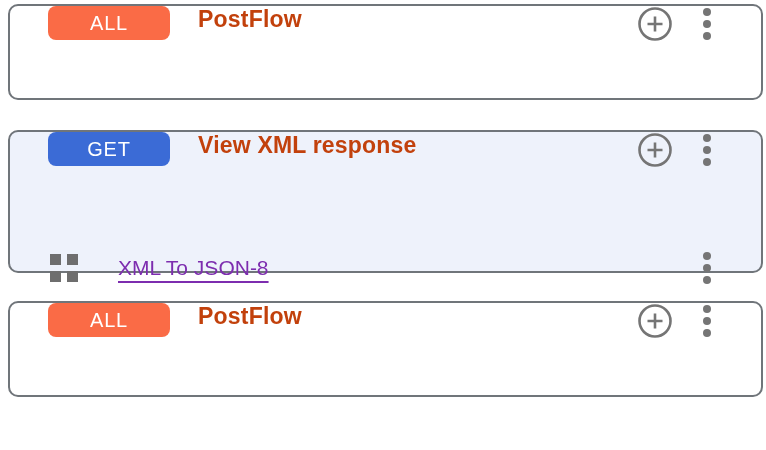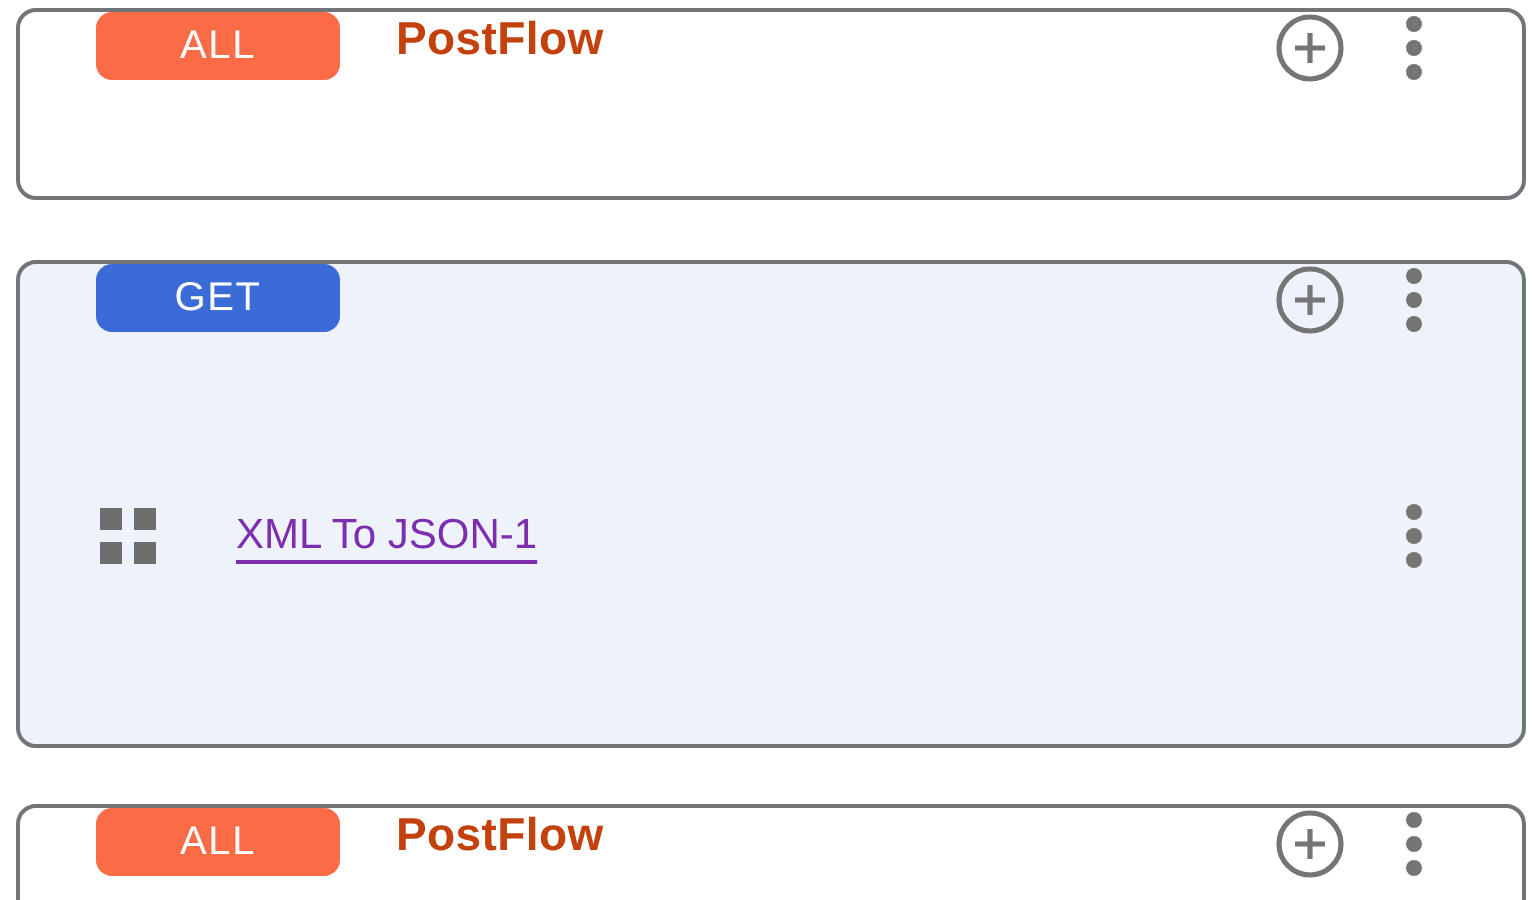--- a/index.html
+++ b/index.html
@@ -13,21 +13,21 @@
 
   .flow-card {
     width: 755px;
     border: 2px solid #70757A;
     border-radius: 10px;
     background: #ffffff;
     margin-bottom: 30px;
   }
   .flow-card.selected {
     background: #EEF2FB;
-    height: 244px;
+    height: 143px;
     margin-bottom: 28px;
   }
 
   .flow-header {
     height: 92px;
     display: flex;
     padding: 0 46px 0 38px;
   }
   .selected .flow-header { height: 96px; }
 
@@ -119,41 +119,42 @@
         <span class="dot"></span>
         <span class="dot"></span>
         <span class="dot"></span>
       </button>
     </div>
   </section>
 
   <section class="flow-card selected">
     <div class="flow-header">
       <span class="method-badge method-get">GET</span>
+      <h2 class="flow-title">View XML response</h2>
       <span class="spacer"></span>
       <button class="icon-btn add-btn">
         <svg width="36" height="36" viewBox="0 0 36 36">
           <circle cx="18" cy="18" r="15.5" fill="none" stroke="#757575" stroke-width="2.6"></circle>
           <path d="M18 10.5 V25.5 M10.5 18 H25.5" stroke="#757575" stroke-width="2.6" fill="none"></path>
         </svg>
       </button>
       <button class="icon-btn kebab">
         <span class="dot"></span>
         <span class="dot"></span>
         <span class="dot"></span>
       </button>
     </div>
     <div class="policy-row">
       <span class="steps-icon">
         <i></i>
           <i></i>
           <i></i>
           <i></i>
       </span>
-      <a href="#" class="policy-link">XML To JSON-1</a>
+      <a href="#" class="policy-link">XML To JSON-8</a>
       <span class="spacer"></span>
       <button class="icon-btn kebab">
         <span class="dot"></span>
         <span class="dot"></span>
         <span class="dot"></span>
       </button>
     </div>
   </section>
 
   <section class="flow-card">

